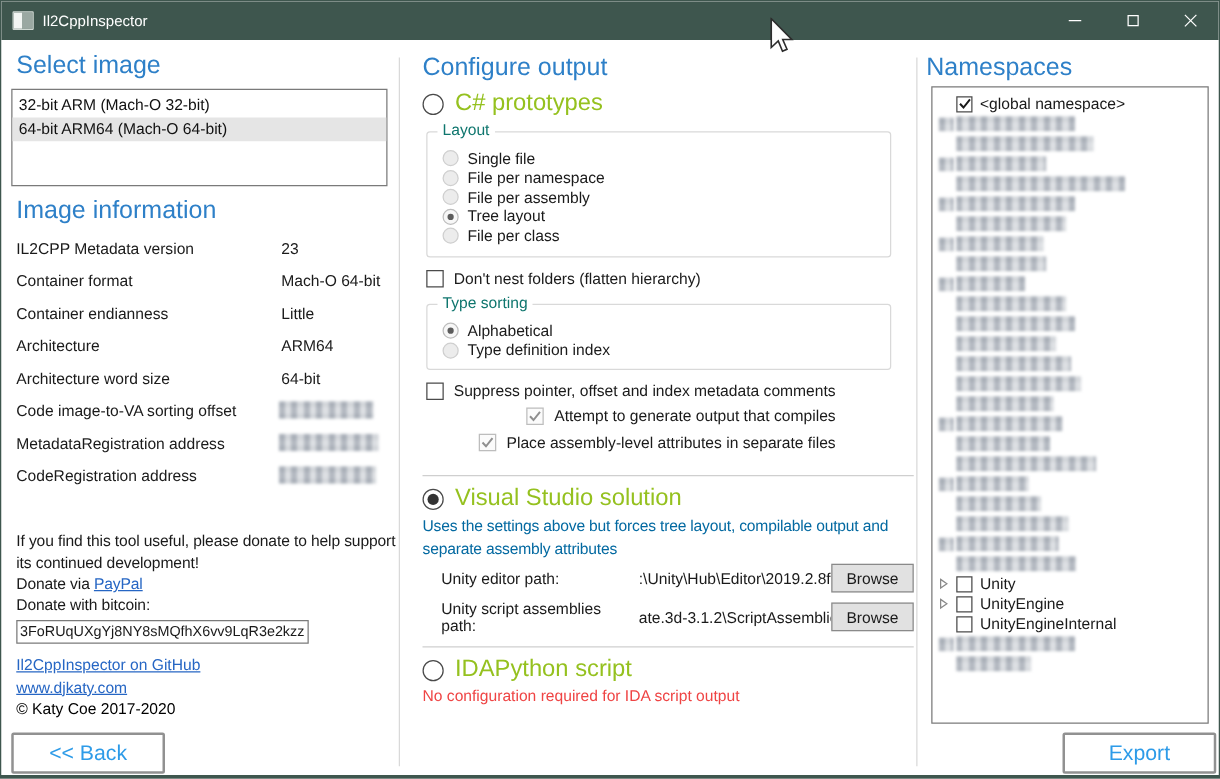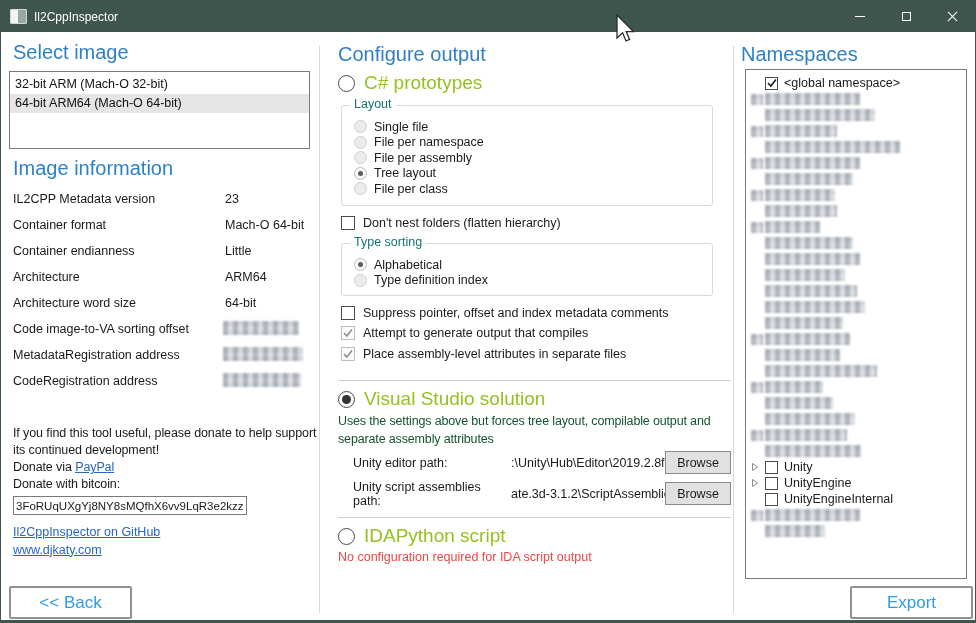--- a/index.html
+++ b/index.html
@@ -76,24 +76,24 @@
   .groupbox { position:absolute; border:1px solid #d9d9d9; border-radius:3px; box-sizing:border-box; }
   #layout-group { left:340px; top:104px; width:372px; height:101px; }
   #typesort-group { left:340px; top:242px; width:372px; height:53px; }
   .group-title { position:absolute; top:-9px; left:8px; background:#fff; padding:0 4px; color:#0f766e; font-size:12.5px; }
   .group-options { padding:13px 0 0 12px; }
   .opt-row { display:flex; align-items:center; gap:7px; height:15.5px; }
   .opt-label { font-size:12.5px; color:#1a1a1a; }
   .chk-row { display:flex; align-items:center; gap:8px; height:15.5px; }
   .chk-label { font-size:12.5px; color:#1a1a1a; }
   #flatten-row { position:absolute; left:340px; top:214px; }
-  #option-checkboxes { position:absolute; left:340px; top:304px; display:flex; flex-direction:column; gap:5px; }
+  #option-checkboxes { position:absolute; left:340px; top:304px; display:flex; flex-direction:column; gap:5px;align-items:flex-end; }
   #sep1 { top:379px; } #sep2 { top:516px; }
   #vs-desc { position:absolute; left:337px; top:412px; width:402px; font-size:12.5px; line-height:17.5px;
-             letter-spacing:-0.15px; color:#14532d; }
+             letter-spacing:-0.15px; color:#0369a1; }
   #vs-fields { position:absolute; left:352px; top:446px; width:378px; }
   .vs-field-row { position:relative; height:31px; display:flex; align-items:center; }
   .vs-label { width:158px; flex:none; font-size:12.5px; color:#1a1a1a; }
   .vs-value { flex:1; text-align:right; font-size:12.5px; color:#1a1a1a; padding-right:6px; white-space:nowrap; overflow:hidden; }
   .browse-btn { width:66px; height:23px; flex:none; background:#e1e1e1; border:1px solid #8a8a8a;
                 font-family:inherit; font-size:12.5px; color:#1a1a1a; }
   #ida-desc { position:absolute; left:337px; top:549px; font-size:12.5px; color:#ef4444; }
 
   
   #right-heading { left:740px; top:42px; }
@@ -177,20 +177,21 @@
   <div id="donate">
     <div>If you find this tool useful, please donate to help support its continued development!</div>
     <div><span>Donate via </span><a href="#">PayPal</a></div>
     <div>Donate with bitcoin:</div>
     <input id="bitcoin-input" type="text" value="3FoRUqUXgYj8NY8sMQfhX6vv9LqR3e2kzz" style="">
   </div>
 
   <div id="links">
     <a href="#">Il2CppInspector on GitHub</a>
     <a href="#">www.djkaty.com</a>
+    <div id="copyright">© Katy Coe 2017-2020</div>
   </div>
 
   <div class="big-btn" id="back-btn">&lt;&lt; Back</div>
 
   <div class="h-blue" id="mid-heading">Configure output</div>
 
   <div class="main-row" id="csharp-row">
     <span class="radio r-main"></span>
     <span class="h-green">C# prototypes</span>
   </div>

